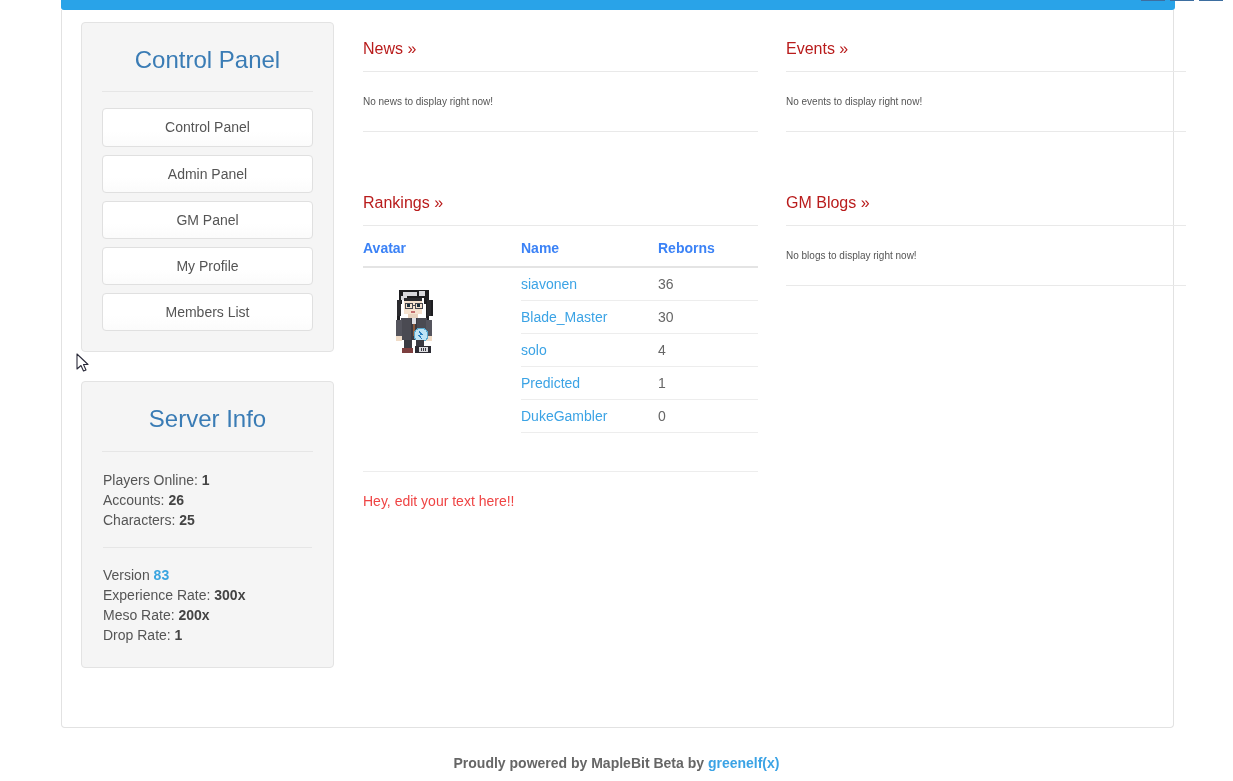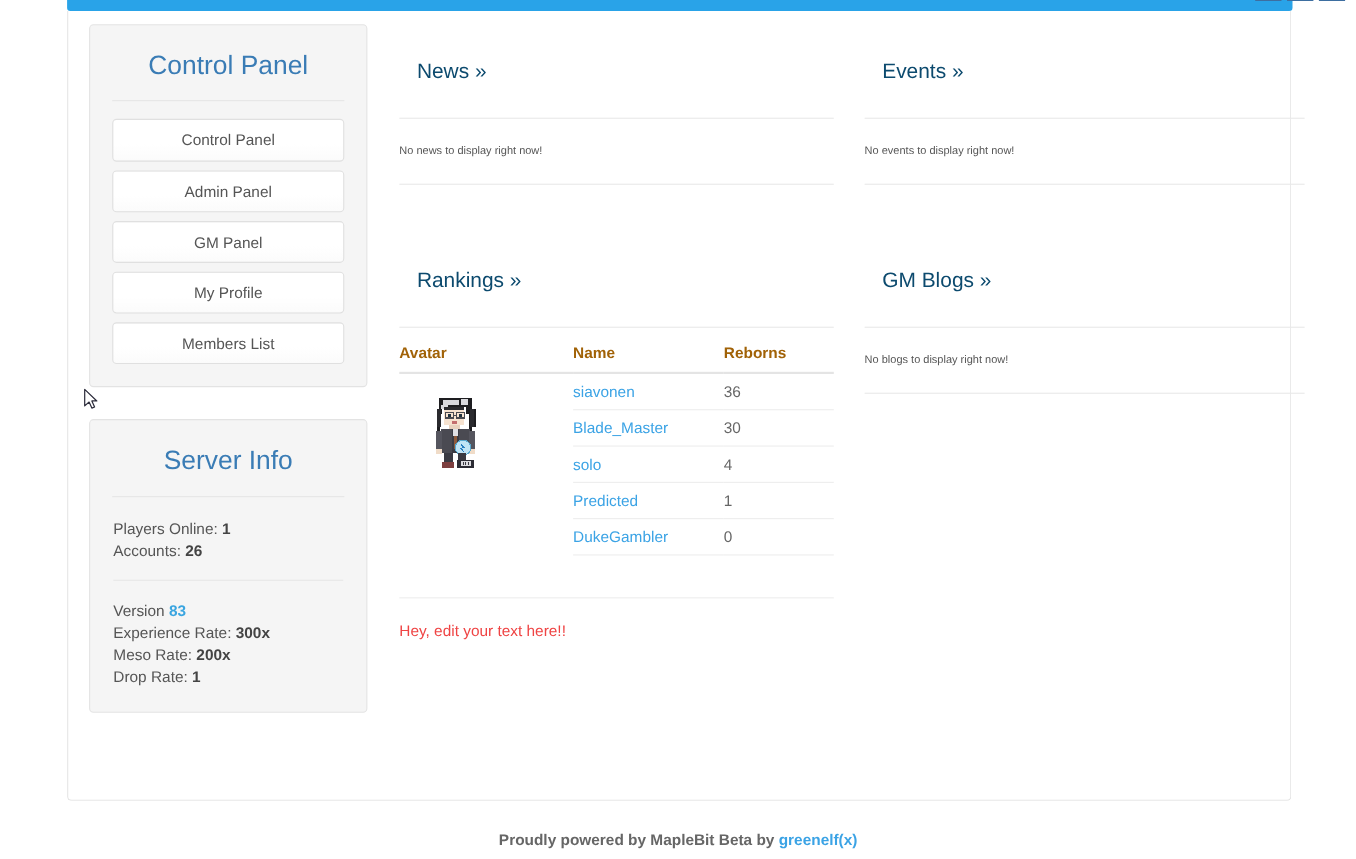--- a/index.html
+++ b/index.html
@@ -165,24 +165,24 @@
     width: 395px;
   }
   .col-right {
     position: absolute;
     left: 724px;
     top: 12px;
     width: 400px;
   }
 
   .sec-head {
-    font-size: 19px;
+    font-size: 16px;
     font-weight: normal;
-    color: #0c4a6e;
-    margin: 16px;
+    color: #b91c1c;
+    margin: 0;
     padding: 17px 0 13px 0;
     line-height: 1.2;
     cursor: pointer;
     display: inline-block;
   }
   .sec-rule {
     height: 1px;
     background: #e9e9e9;
   }
   .sec-text {
@@ -196,21 +196,21 @@
 
   
   .rank-table {
     width: 100%;
     border-collapse: collapse;
     font-size: 14px;
   }
   .rank-table th {
     text-align: left;
     font-weight: bold;
-    color: #a16207;
+    color: #3b82f6;
     font-size: 14px;
     padding: 14px 0 10px 0;
     border-bottom: 2px solid #e4e4e4;
   }
   .rank-table td {
     padding: 8px 0;
     border-bottom: 1px solid #ededed;
     color: #666666;
     vertical-align: top;
     height: 15px;
@@ -309,20 +309,24 @@
 
         <div class="info-block">
           <div class="info-line">
             <span>Players Online:</span>
             <b>1</b>
           </div>
           <div class="info-line">
             <span>Accounts:</span>
             <b>26</b>
           </div>
+          <div class="info-line">
+            <span>Characters:</span>
+            <b>25</b>
+          </div>
         </div>
 
         <div class="info-sep"></div>
 
         <div class="info-block second">
           <div class="info-line">
             <span>Version</span>
             <span class="accent">83</span>
           </div>
           <div class="info-line">

